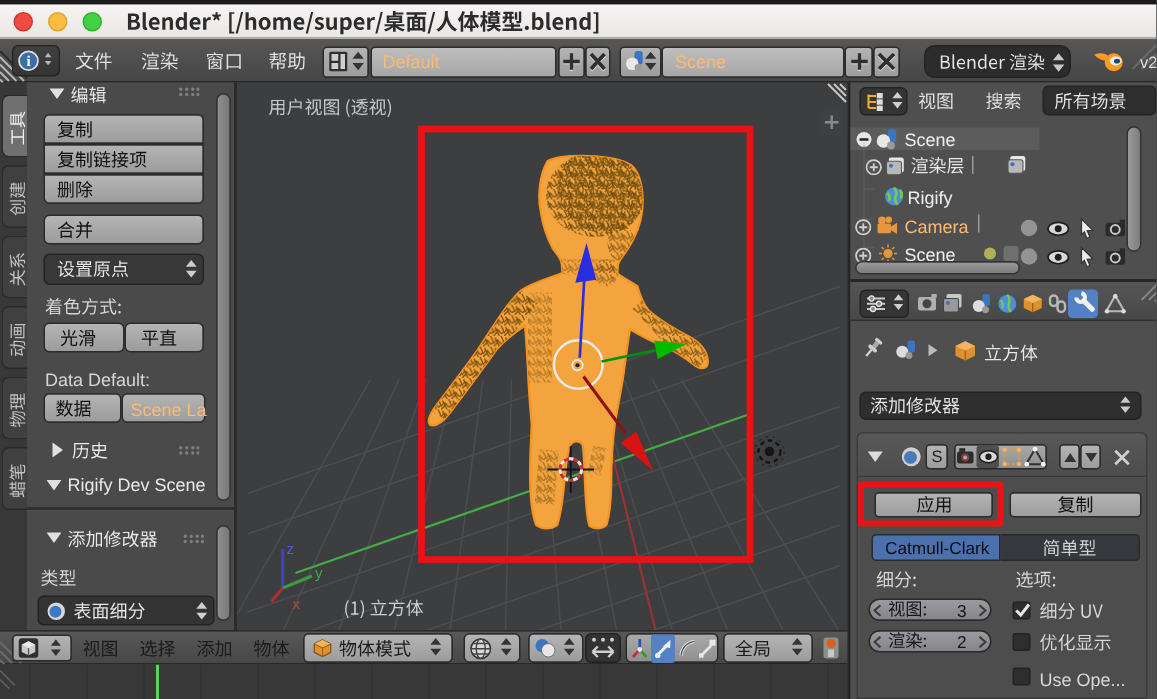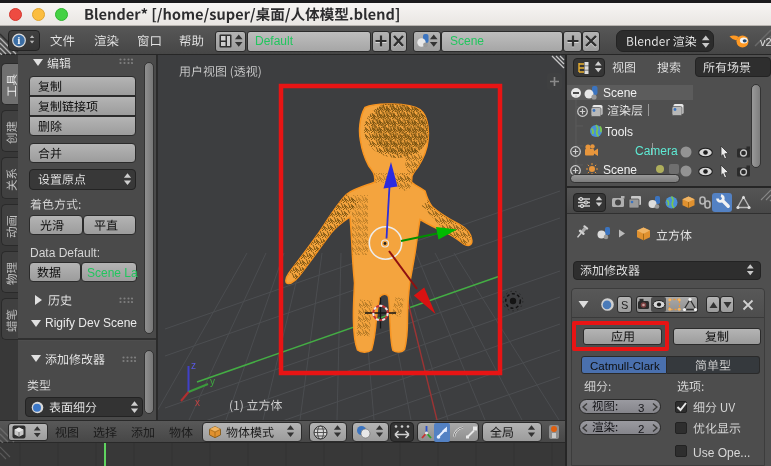--- a/index.html
+++ b/index.html
@@ -1,20 +1,20 @@
 <!DOCTYPE html>
 <html><head><meta charset="utf-8"><style>
 
 *{margin:0;padding:0;box-sizing:border-box}
 html,body{width:771px;height:466px;overflow:hidden;background:#464646;font-family:"Liberation Sans",sans-serif;position:relative}
 .ab{position:absolute}
 .btn{position:absolute;background:linear-gradient(#b4b4b4,#9c9c9c);border:1px solid #2b2b2b;border-radius:3px}
 .btnl{position:absolute;background:linear-gradient(#bebebe,#a6a6a6);border:1px solid #2b2b2b;border-radius:3px}
 .dk{position:absolute;background:linear-gradient(#404040,#353535);border:1px solid #232323;border-radius:7px}
-.lat{position:absolute;color:#22c55e;font-size:12px;line-height:12px}
+.lat{position:absolute;color:#fdba74;font-size:12px;line-height:12px}
 
 </style></head><body>
 <div class="ab" style="left:0;top:0;width:771px;height:3px;background:#1b1b1d"></div>
 <div class="ab" style="left:0;top:3px;width:771px;height:23px;background:linear-gradient(#f7f5f3,#e9e6e3);border-bottom:1px solid #b8b4b0"></div>
 <div class="ab" style="left:9px;top:8px;width:13px;height:13px;border-radius:50%;background:#ee4b41;border:1px solid #d3372e"></div>
 <div class="ab" style="left:32px;top:8px;width:13px;height:13px;border-radius:50%;background:#fbbd3f;border:1px solid #e0a32e"></div>
 <div class="ab" style="left:55px;top:8px;width:13px;height:13px;border-radius:50%;background:#44d144;border:1px solid #2eb52e"></div>
 <svg style="position:absolute;left:84.0px;top:3.2px;overflow:visible" width="316" height="22">
     <path transform="translate(0,16.8)" d="M1.3 0H5.2C7.6 0 9.4 -1 9.4 -3.2C9.4 -4.6 8.5 -5.5 7.3 -5.7V-5.8C8.3 -6.1 8.8 -7.1 8.8 -8.1C8.8 -10.2 7.1 -10.8 4.9 -10.8H1.3ZM3.5 -6.4V-9.2H4.8C6.1 -9.2 6.7 -8.8 6.7 -7.8C6.7 -7 6.1 -6.4 4.8 -6.4ZM3.5 -1.7V-4.8H5C6.5 -4.8 7.3 -4.4 7.3 -3.3C7.3 -2.2 6.5 -1.7 5 -1.7Z M13.1 0.2C13.6 0.2 14 0.1 14.2 0L14 -1.6C13.8 -1.5 13.8 -1.5 13.7 -1.5C13.5 -1.5 13.2 -1.7 13.2 -2.2V-11.7H11.1V-2.3C11.1 -0.8 11.6 0.2 13.1 0.2Z M19.3 0.2C20.3 0.2 21.3 -0.1 22.1 -0.7L21.4 -2C20.8 -1.6 20.2 -1.5 19.5 -1.5C18.3 -1.5 17.4 -2.1 17.3 -3.5H22.3C22.4 -3.7 22.4 -4.1 22.4 -4.5C22.4 -6.7 21.2 -8.4 19 -8.4C17.1 -8.4 15.2 -6.7 15.2 -4.1C15.2 -1.4 17 0.2 19.3 0.2ZM17.2 -4.9C17.4 -6.1 18.2 -6.7 19 -6.7C20.1 -6.7 20.6 -6 20.6 -4.9Z M24.2 0H26.3V-5.6C26.9 -6.2 27.4 -6.5 28 -6.5C28.8 -6.5 29.2 -6.1 29.2 -4.8V0H31.3V-5.1C31.3 -7.2 30.6 -8.4 28.8 -8.4C27.7 -8.4 26.8 -7.8 26.1 -7.1H26.1L25.9 -8.2H24.2Z M36.4 0.2C37.3 0.2 38.1 -0.2 38.7 -0.8H38.7L38.9 0H40.6V-11.7H38.5V-8.8L38.6 -7.5C38 -8 37.4 -8.4 36.5 -8.4C34.7 -8.4 33.1 -6.7 33.1 -4.1C33.1 -1.4 34.4 0.2 36.4 0.2ZM37 -1.6C35.9 -1.6 35.3 -2.4 35.3 -4.1C35.3 -5.7 36 -6.6 37 -6.6C37.5 -6.6 38 -6.5 38.5 -6V-2.4C38 -1.8 37.5 -1.6 37 -1.6Z M46.5 0.2C47.5 0.2 48.5 -0.1 49.3 -0.7L48.6 -2C48 -1.6 47.5 -1.5 46.8 -1.5C45.6 -1.5 44.7 -2.1 44.5 -3.5H49.6C49.6 -3.7 49.7 -4.1 49.7 -4.5C49.7 -6.7 48.5 -8.4 46.2 -8.4C44.3 -8.4 42.4 -6.7 42.4 -4.1C42.4 -1.4 44.2 0.2 46.5 0.2ZM44.5 -4.9C44.6 -6.1 45.4 -6.7 46.3 -6.7C47.3 -6.7 47.8 -6 47.8 -4.9Z M51.4 0H53.6V-4.9C54 -6.1 54.8 -6.5 55.4 -6.5C55.8 -6.5 56 -6.4 56.3 -6.4L56.6 -8.2C56.4 -8.3 56.2 -8.4 55.7 -8.4C54.9 -8.4 54 -7.8 53.4 -6.7H53.3L53.2 -8.2H51.4Z M59 -6.1 60.3 -7.6 61.6 -6.1 62.5 -6.8 61.6 -8.4 63.3 -9.2 63 -10.3 61.1 -9.9 60.9 -11.8H59.8L59.6 -9.9L57.7 -10.3L57.4 -9.2L59.1 -8.4L58.1 -6.8Z M68.8 2.5H72.2V1.4H70.4V-10.6H72.2V-11.7H68.8Z M73.1 2.6H74.5L78.1 -11.8H76.7Z M79.7 0H81.8V-5.6C82.4 -6.2 82.9 -6.5 83.5 -6.5C84.3 -6.5 84.7 -6.1 84.7 -4.8V0H86.8V-5.1C86.8 -7.2 86.1 -8.4 84.3 -8.4C83.2 -8.4 82.4 -7.8 81.7 -7.2L81.8 -8.7V-11.7H79.7Z M92.4 0.2C94.5 0.2 96.4 -1.4 96.4 -4.1C96.4 -6.8 94.5 -8.4 92.4 -8.4C90.4 -8.4 88.5 -6.8 88.5 -4.1C88.5 -1.4 90.4 0.2 92.4 0.2ZM92.4 -1.5C91.3 -1.5 90.7 -2.5 90.7 -4.1C90.7 -5.6 91.3 -6.6 92.4 -6.6C93.5 -6.6 94.2 -5.6 94.2 -4.1C94.2 -2.5 93.5 -1.5 92.4 -1.5Z M98.2 0H100.3V-5.6C100.9 -6.2 101.4 -6.5 101.9 -6.5C102.7 -6.5 103 -6.1 103 -4.8V0H105.1V-5.6C105.7 -6.2 106.3 -6.5 106.7 -6.5C107.5 -6.5 107.9 -6.1 107.9 -4.8V0H110V-5.1C110 -7.2 109.2 -8.4 107.5 -8.4C106.4 -8.4 105.6 -7.7 104.9 -6.9C104.5 -7.9 103.8 -8.4 102.6 -8.4C101.6 -8.4 100.8 -7.8 100.1 -7.1H100.1L99.9 -8.2H98.2Z M115.8 0.2C116.8 0.2 117.8 -0.1 118.6 -0.7L117.9 -2C117.3 -1.6 116.7 -1.5 116.1 -1.5C114.9 -1.5 114 -2.1 113.8 -3.5H118.8C118.9 -3.7 118.9 -4.1 118.9 -4.5C118.9 -6.7 117.8 -8.4 115.5 -8.4C113.6 -8.4 111.7 -6.7 111.7 -4.1C111.7 -1.4 113.5 0.2 115.8 0.2ZM113.8 -4.9C113.9 -6.1 114.7 -6.7 115.6 -6.7C116.6 -6.7 117.1 -6 117.1 -4.9Z M119.8 2.6H121.2L124.8 -11.8H123.4Z M128.7 0.2C130.8 0.2 132 -0.9 132 -2.4C132 -3.9 130.8 -4.4 129.7 -4.8C128.8 -5.2 128.1 -5.4 128.1 -6C128.1 -6.5 128.4 -6.8 129.2 -6.8C129.8 -6.8 130.3 -6.5 130.9 -6.1L131.9 -7.4C131.2 -7.9 130.3 -8.4 129.1 -8.4C127.2 -8.4 126 -7.3 126 -5.9C126 -4.5 127.2 -3.9 128.2 -3.5C129.1 -3.2 129.9 -2.9 129.9 -2.3C129.9 -1.8 129.6 -1.4 128.8 -1.4C128 -1.4 127.3 -1.7 126.6 -2.3L125.6 -0.9C126.4 -0.3 127.6 0.2 128.7 0.2Z M136 0.2C137.2 0.2 137.9 -0.4 138.6 -1.2H138.7L138.8 0H140.6V-8.2H138.5V-2.7C137.9 -1.9 137.5 -1.6 136.8 -1.6C136 -1.6 135.6 -2.1 135.6 -3.3V-8.2H133.5V-3.1C133.5 -1 134.3 0.2 136 0.2Z M142.9 3.1H145V0.6L145 -0.7C145.6 -0.1 146.3 0.2 147 0.2C148.8 0.2 150.5 -1.4 150.5 -4.2C150.5 -6.7 149.3 -8.4 147.3 -8.4C146.4 -8.4 145.5 -7.9 144.8 -7.3H144.8L144.6 -8.2H142.9ZM146.5 -1.6C146.1 -1.6 145.6 -1.7 145 -2.2V-5.8C145.6 -6.3 146.1 -6.6 146.6 -6.6C147.8 -6.6 148.3 -5.8 148.3 -4.2C148.3 -2.4 147.5 -1.6 146.5 -1.6Z M155.9 0.2C156.9 0.2 157.9 -0.1 158.7 -0.7L158 -2C157.4 -1.6 156.8 -1.5 156.1 -1.5C154.9 -1.5 154 -2.1 153.9 -3.5H158.9C159 -3.7 159 -4.1 159 -4.5C159 -6.7 157.8 -8.4 155.6 -8.4C153.7 -8.4 151.8 -6.7 151.8 -4.1C151.8 -1.4 153.6 0.2 155.9 0.2ZM153.8 -4.9C154 -6.1 154.8 -6.7 155.6 -6.7C156.7 -6.7 157.2 -6 157.2 -4.9Z M160.8 0H162.9V-4.9C163.4 -6.1 164.1 -6.5 164.8 -6.5C165.1 -6.5 165.4 -6.4 165.7 -6.4L166 -8.2C165.8 -8.3 165.5 -8.4 165.1 -8.4C164.2 -8.4 163.3 -7.8 162.7 -6.7H162.7L162.5 -8.2H160.8Z M166.2 2.6H167.6L171.2 -11.8H169.8Z M175.5 -6.4H182.3V-5.7H175.5ZM175.5 -8.2H182.3V-7.6H175.5ZM173.8 -9.5V-4.5H178V-3.7H172.4V-2.3H176.7C175.5 -1.4 173.7 -0.6 172 -0.2C172.4 0.1 172.9 0.8 173.1 1.2C174.8 0.6 176.7 -0.5 178 -1.7V1.3H179.8V-1.7C181.1 -0.4 182.9 0.6 184.7 1.2C185 0.7 185.5 0 185.8 -0.3C184.1 -0.7 182.3 -1.4 181.1 -2.3H185.6V-3.7H179.8V-4.5H184.1V-9.5H179.7V-10.2H184.9V-11.5H179.7V-12.4H177.9V-9.5Z M192.3 -4.6H194.6V-3.5H192.3ZM192.3 -6V-7H194.6V-6ZM192.3 -2.1H194.6V-1.1H192.3ZM187 -11.6V-9.9H192.3C192.3 -9.5 192.2 -9 192.1 -8.6H187.6V1.3H189.3V0.6H197.7V1.3H199.5V-8.6H193.9L194.3 -9.9H200.2V-11.6ZM189.3 -1.1V-7H190.7V-1.1ZM197.7 -1.1H196.1V-7H197.7Z M201 2.6H202.5L206.1 -11.8H204.7Z M212.6 -12.4C212.6 -9.9 212.9 -3.3 206.9 -0.1C207.5 0.2 208 0.8 208.4 1.3C211.4 -0.5 213 -3.2 213.8 -5.8C214.6 -3.2 216.2 -0.4 219.5 1.2C219.7 0.7 220.2 0.1 220.8 -0.3C215.7 -2.6 214.8 -8.1 214.5 -10.1C214.6 -11 214.6 -11.8 214.6 -12.4Z M224.3 -12.4C223.7 -10.3 222.5 -8.2 221.3 -6.9C221.6 -6.4 222.1 -5.5 222.2 -5C222.5 -5.4 222.8 -5.8 223.1 -6.2V1.3H224.8V-9C225.2 -9.9 225.7 -10.9 226 -11.8ZM225.6 -9.8V-8.1H228.5C227.7 -5.8 226.4 -3.5 224.9 -2.2C225.3 -1.9 225.8 -1.3 226.1 -0.8C226.6 -1.3 227 -1.9 227.4 -2.5V-1.2H229.4V1.2H231.1V-1.2H233V-2.4C233.4 -1.9 233.8 -1.3 234.2 -0.9C234.5 -1.3 235.1 -2 235.5 -2.2C234.1 -3.6 232.7 -5.9 231.9 -8.1H235.1V-9.8H231.1V-12.3H229.4V-9.8ZM229.4 -2.7H227.6C228.2 -3.8 228.9 -5.1 229.4 -6.4ZM231.1 -2.7V-6.6C231.6 -5.2 232.2 -3.8 232.9 -2.7Z M243.2 -5.9H247.2V-5.3H243.2ZM243.2 -7.7H247.2V-7H243.2ZM246.2 -12.4V-11.4H244.5V-12.4H242.8V-11.4H241.1V-10H242.8V-9.1H244.5V-10H246.2V-9.1H247.9V-10H249.5V-11.4H247.9V-12.4ZM241.5 -8.9V-4H244.3C244.3 -3.8 244.3 -3.5 244.2 -3.2H240.9V-1.8H243.7C243.1 -1 242.1 -0.5 240.3 -0.1C240.7 0.2 241.1 0.9 241.2 1.3C243.6 0.7 244.8 -0.2 245.4 -1.4C246.2 -0.1 247.3 0.8 248.9 1.3C249.1 0.8 249.6 0.2 250 -0.2C248.7 -0.4 247.7 -1 247 -1.8H249.6V-3.2H246L246.1 -4H248.9V-8.9ZM237.9 -12.4V-9.7H236.3V-8.1H237.9V-7.7C237.5 -6 236.8 -4.1 236 -3.1C236.2 -2.6 236.6 -1.8 236.8 -1.3C237.2 -1.9 237.6 -2.8 237.9 -3.7V1.3H239.5V-5.3C239.8 -4.7 240.1 -4.1 240.3 -3.6L241.3 -4.9C241.1 -5.3 240 -7 239.5 -7.5V-8.1H240.9V-9.7H239.5V-12.4Z M259.2 -11.6V-6.6H260.8V-11.6ZM261.9 -12.2V-6C261.9 -5.8 261.8 -5.8 261.6 -5.8C261.4 -5.7 260.7 -5.7 260 -5.8C260.2 -5.3 260.5 -4.7 260.5 -4.2C261.6 -4.2 262.3 -4.3 262.9 -4.5C263.4 -4.8 263.5 -5.2 263.5 -6V-12.2ZM255.6 -10.4V-8.8H254.4V-10.4ZM252.4 -3.5V-2H256.7V-0.8H251V0.8H264.2V-0.8H258.5V-2H262.7V-3.5H258.5V-4.7H257.2V-7.3H258.6V-8.8H257.2V-10.4H258.3V-11.9H251.6V-10.4H252.8V-8.8H251.1V-7.3H252.6C252.4 -6.5 251.9 -5.8 250.8 -5.3C251.1 -5 251.7 -4.4 251.9 -4.1C253.4 -4.9 254 -6.1 254.2 -7.3H255.6V-4.5H256.7V-3.5Z M267.3 0.2C268 0.2 268.6 -0.4 268.6 -1.2C268.6 -2 268 -2.6 267.3 -2.6C266.5 -2.6 265.9 -2 265.9 -1.2C265.9 -0.4 266.5 0.2 267.3 0.2Z M274.9 0.2C276.7 0.2 278.4 -1.4 278.4 -4.2C278.4 -6.7 277.2 -8.4 275.1 -8.4C274.3 -8.4 273.5 -8 272.9 -7.4L272.9 -8.7V-11.7H270.8V0H272.5L272.6 -0.9H272.7C273.4 -0.2 274.2 0.2 274.9 0.2ZM274.4 -1.6C274 -1.6 273.4 -1.7 272.9 -2.2V-5.8C273.5 -6.3 274 -6.6 274.5 -6.6C275.7 -6.6 276.2 -5.8 276.2 -4.2C276.2 -2.4 275.4 -1.6 274.4 -1.6Z M282.2 0.2C282.7 0.2 283.1 0.1 283.3 0L283.1 -1.6C282.9 -1.5 282.8 -1.5 282.8 -1.5C282.6 -1.5 282.3 -1.7 282.3 -2.2V-11.7H280.2V-2.3C280.2 -0.8 280.7 0.2 282.2 0.2Z M288.3 0.2C289.4 0.2 290.4 -0.1 291.2 -0.7L290.5 -2C289.9 -1.6 289.3 -1.5 288.6 -1.5C287.4 -1.5 286.5 -2.1 286.4 -3.5H291.4C291.5 -3.7 291.5 -4.1 291.5 -4.5C291.5 -6.7 290.3 -8.4 288.1 -8.4C286.1 -8.4 284.3 -6.7 284.3 -4.1C284.3 -1.4 286.1 0.2 288.3 0.2ZM286.3 -4.9C286.5 -6.1 287.3 -6.7 288.1 -6.7C289.2 -6.7 289.7 -6 289.7 -4.9Z M293.3 0H295.4V-5.6C296 -6.2 296.5 -6.5 297.1 -6.5C297.9 -6.5 298.3 -6.1 298.3 -4.8V0H300.4V-5.1C300.4 -7.2 299.7 -8.4 297.9 -8.4C296.8 -8.4 295.9 -7.8 295.2 -7.1H295.2L295 -8.2H293.3Z M305.5 0.2C306.4 0.2 307.2 -0.2 307.8 -0.8H307.8L308 0H309.7V-11.7H307.6V-8.8L307.7 -7.5C307.1 -8 306.5 -8.4 305.6 -8.4C303.8 -8.4 302.2 -6.7 302.2 -4.1C302.2 -1.4 303.5 0.2 305.5 0.2ZM306.1 -1.6C305 -1.6 304.4 -2.4 304.4 -4.1C304.4 -5.7 305.1 -6.6 306.1 -6.6C306.6 -6.6 307.1 -6.5 307.6 -6V-2.4C307.1 -1.8 306.6 -1.6 306.1 -1.6Z M311.6 2.5H314.9V-11.7H311.6V-10.6H313.3V1.4H311.6Z" fill="#2c2c2e"></path>
   </svg>
@@ -489,32 +489,32 @@
 <div class="ab" style="left:648px;top:104px;width:1px;height:12px;background:#999"></div>
 <svg class="ab" style="left:671px;top:103px" width="14" height="14">
     <rect x="2.5" y="1" width="10" height="10" rx="1.5" fill="#e8e8e8"></rect>
     <rect x="1" y="3.5" width="10" height="9" rx="1.5" fill="#b8b8b8" stroke="#555" stroke-width="0.7"></rect>
     <circle cx="4" cy="6.5" r="1.4" fill="#3b74c0"></circle>
   </svg>
 <svg class="ab" style="left:589px;top:124px" width="14" height="14">
     <circle cx="7" cy="7" r="6" fill="#4a90d9"></circle>
     <path d="M2.5 4.5 Q5 7 3.5 10 M7 1 Q9.5 4 8 7 Q7 9.5 9.5 12.5 M11 2.5 Q13 5.5 11.5 8" stroke="#7ac74f" stroke-width="1.8" fill="none"></path>
   </svg>
-<div class="lat" style="left:605px;top:126px;color:#f0f0f0">Tools</div>
+<div class="lat" style="left:605px;top:126px;color:#f0f0f0">Rigify</div>
 <svg class="ab" style="left:570px;top:146px" width="11" height="11">
     <circle cx="5.5" cy="5.5" r="4.8" fill="none" stroke="#cfcfcf" stroke-width="1.2"></circle>
     <path d="M5.5 2.8 V8.2 M2.8 5.5 H8.2" stroke="#cfcfcf" stroke-width="1.2"></path>
   </svg>
 <svg class="ab" style="left:584px;top:143px" width="16" height="15">
     <rect x="1" y="6" width="9" height="6.5" rx="1" fill="#e8963c"></rect>
     <polygon points="10,8 14,5.5 14,13 10,10.5" fill="#e8963c"></polygon>
     <circle cx="4" cy="4" r="2.6" fill="#e8963c"></circle>
     <circle cx="8.5" cy="3.5" r="2.2" fill="#e8963c"></circle>
   </svg>
-<div class="lat" style="left:635px;top:145px;color:#5eead4">Camera</div>
+<div class="lat" style="left:603px;top:145px;color:#fdba74">Camera</div>
 <div class="ab" style="left:652px;top:143px;width:1px;height:12px;background:#999"></div>
 <svg class="ab" style="left:679px;top:146px" width="15" height="13" opacity="0.55">
     <circle cx="7" cy="6" r="5.5" fill="#ccc"></circle>
   </svg>
 <svg class="ab" style="left:698px;top:146px" width="15" height="13">
     <ellipse cx="7.5" cy="6.5" rx="6.8" ry="4.3" fill="#d8d8d8" stroke="#1e1e1e" stroke-width="1.1"></ellipse>
     <circle cx="7.5" cy="6.5" r="2.3" fill="#1e1e1e"></circle>
   </svg>
 <svg class="ab" style="left:718px;top:145px" width="13" height="15">
     <path d="M3 1 L10.5 8.5 L6.8 8.8 L8.6 13 L6.6 13.8 L4.9 9.6 L3 11.5 Z" fill="#ececec" stroke="#333" stroke-width="0.8"></path>

